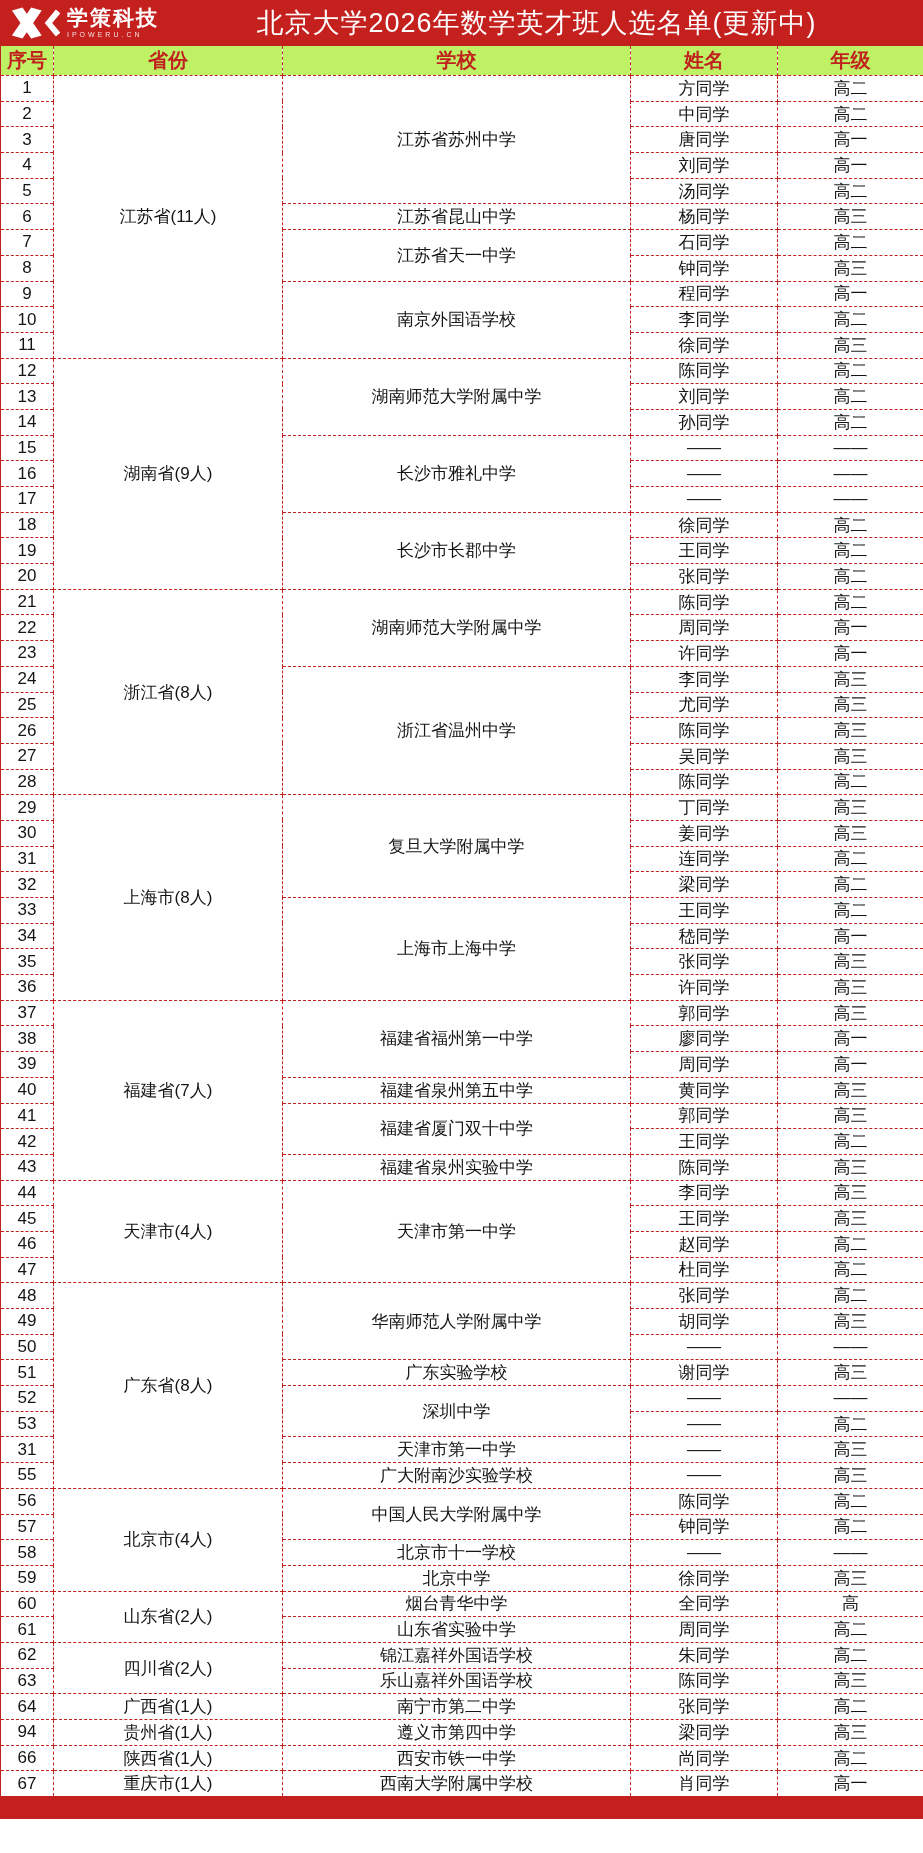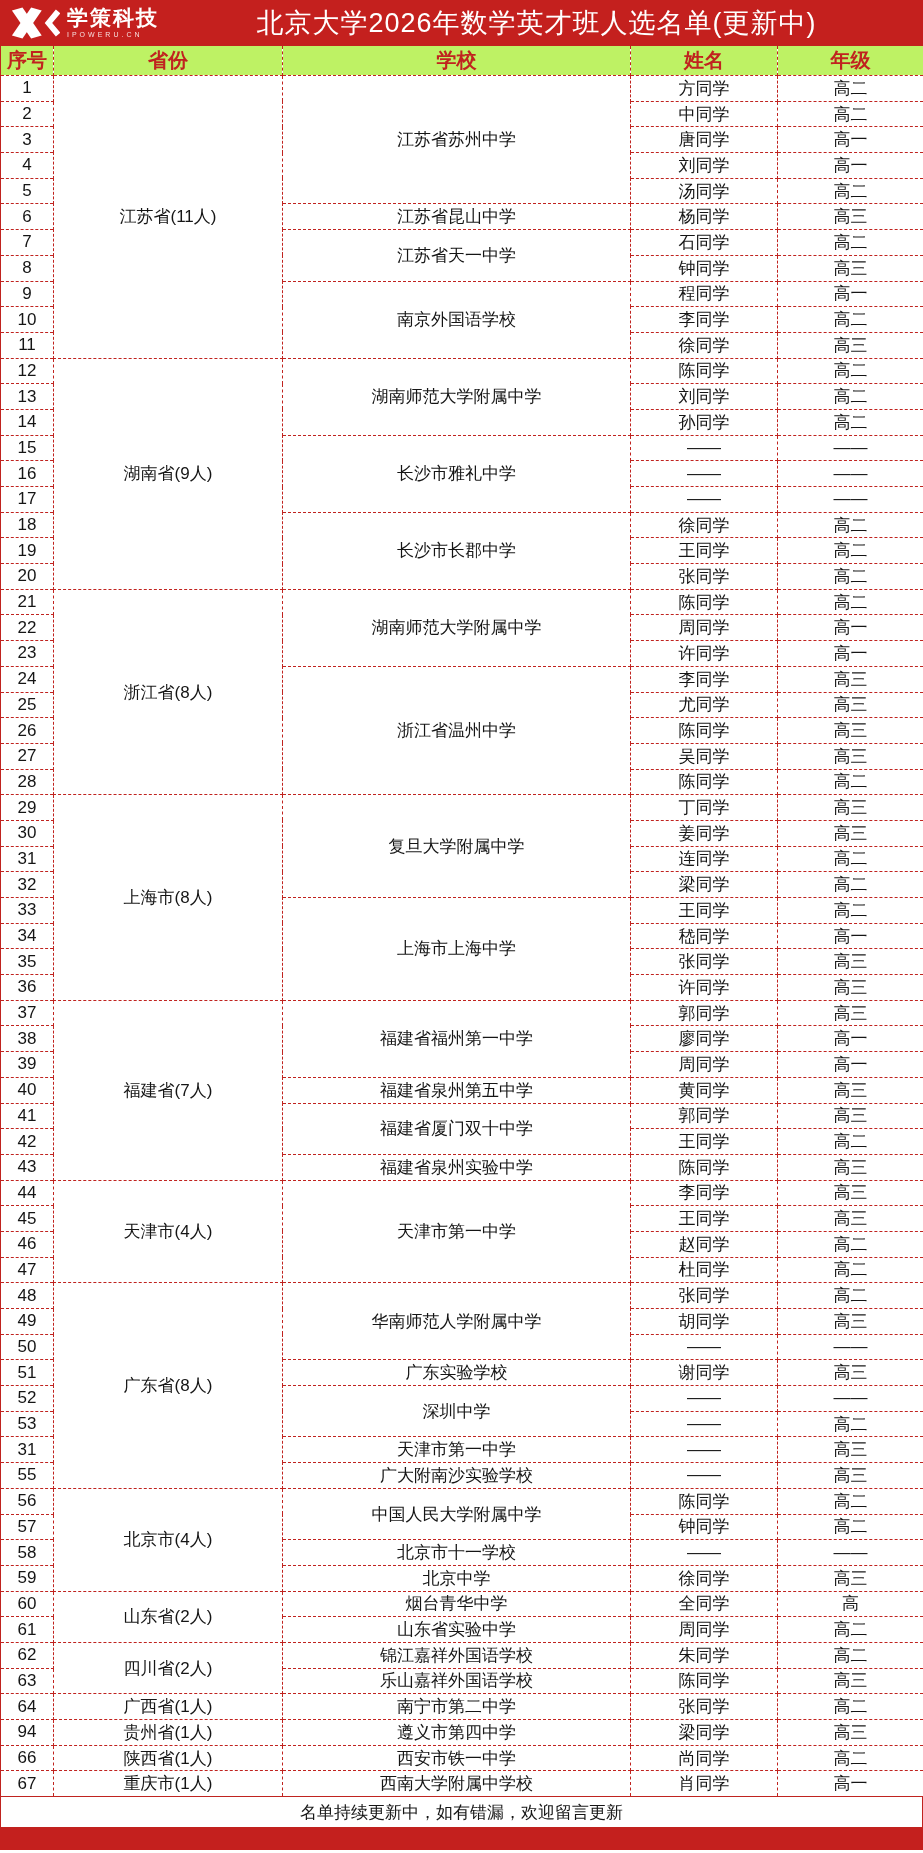--- a/index.html
+++ b/index.html
@@ -473,16 +473,15 @@
         <tr>
           <td class="c-no">67</td>
           <td class="c-province">重庆市(1人)</td>
           <td class="c-school">西南大学附属中学校</td>
           <td class="c-name">肖同学</td>
           <td class="c-grade">高一</td>
         </tr>
       </tbody>
   </table>
 
-  <div class="footer-note">名单持续更新中，如有错漏，欢迎留言更新</div>
   <div class="bottom-bar"></div>
 
 </div>
 
 </body></html>

